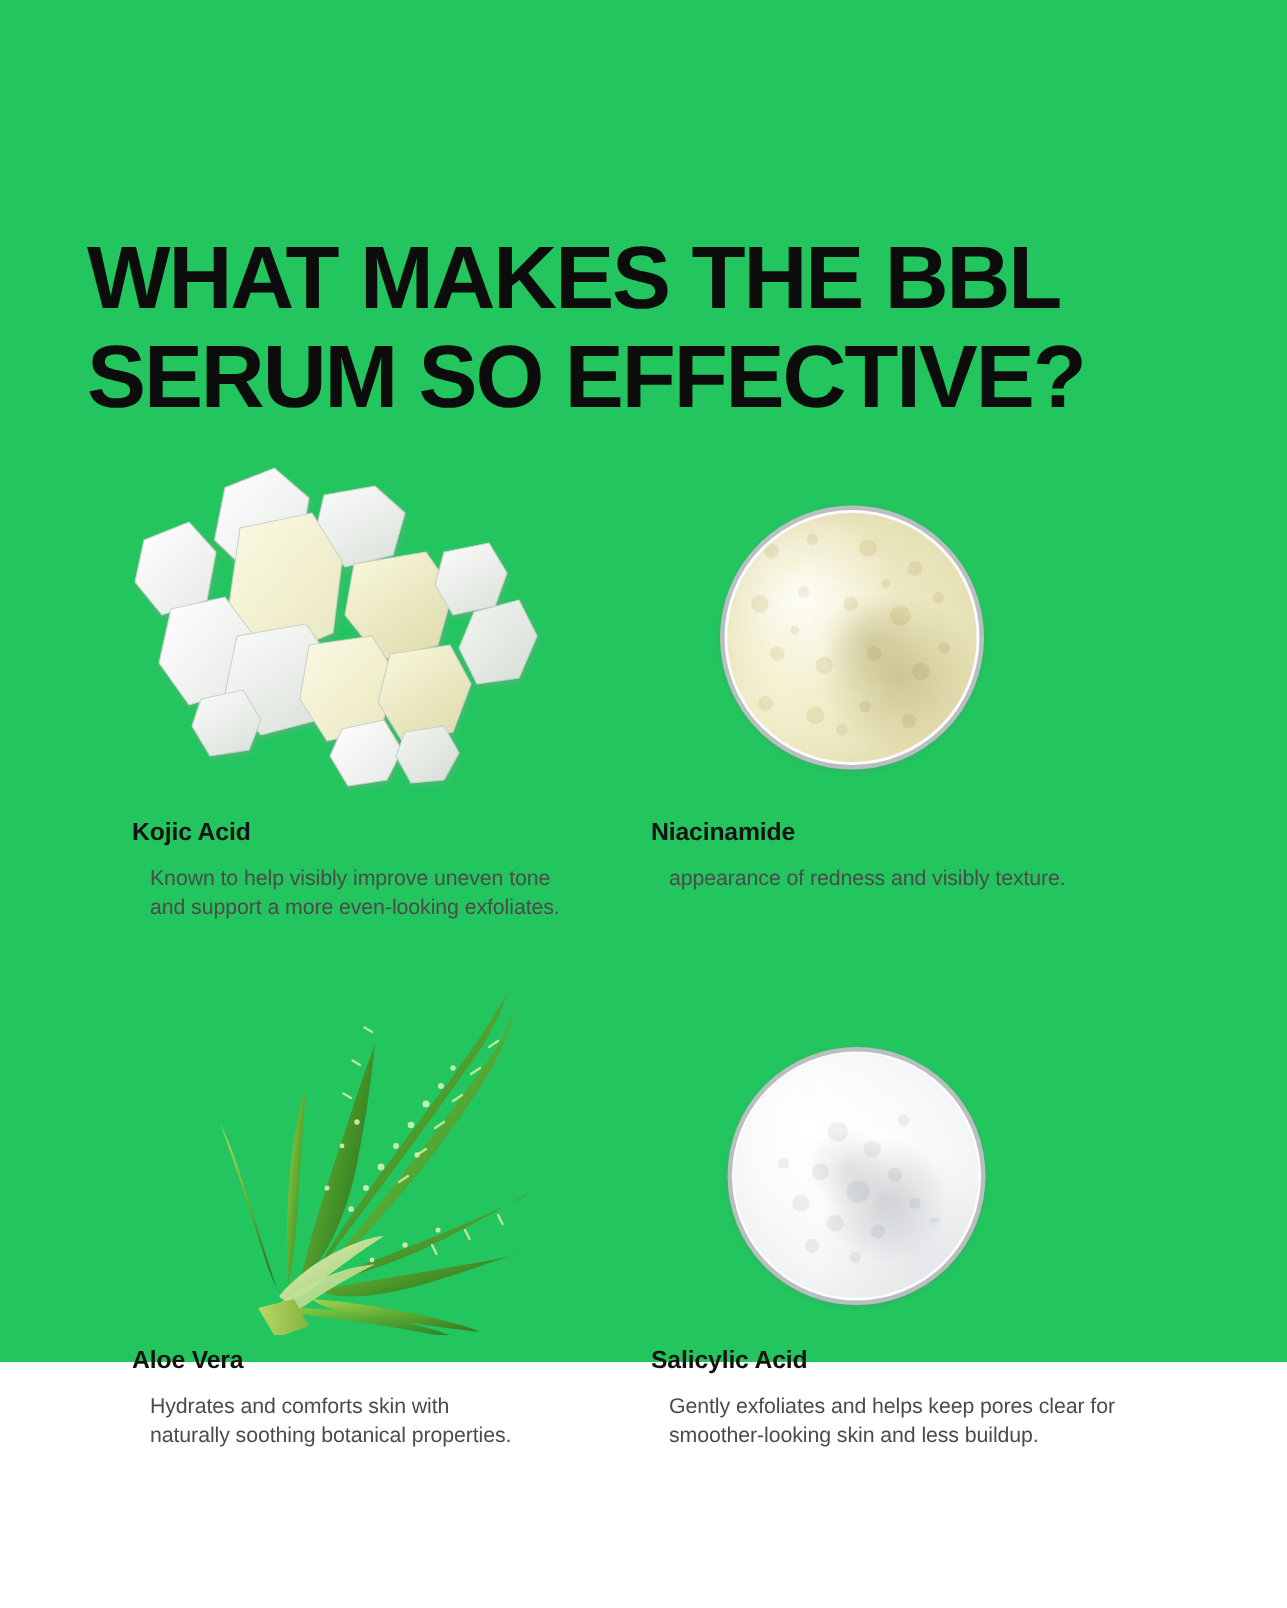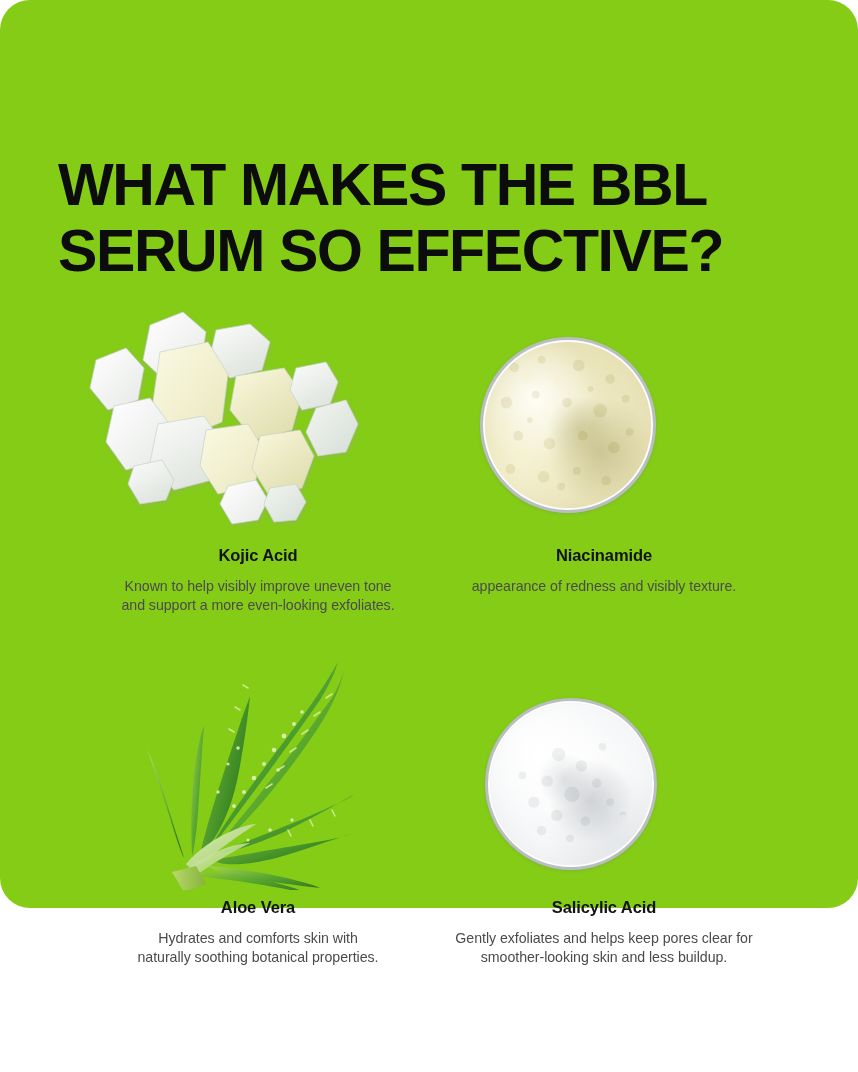--- a/index.html
+++ b/index.html
@@ -12,22 +12,21 @@
     height: 1072px;
     font-family: "Liberation Sans", sans-serif;
     color: #1a1a1a;
     -webkit-font-smoothing: antialiased;
     overflow: hidden;
   }
   .page {
     position: relative;
     width: 858px;
     height: 908px;
-    background: #84cc16;
-    border-radius: 30px;
+    background: #22c55e;
   }
 
   
   .headline {
     position: absolute;
     left: 58px;
     top: 112px;
     width: 760px;
     font-size: 59px;
     line-height: 66px;
@@ -40,21 +39,21 @@
   .headline .hl-line { display: block; white-space: nowrap; }
 
   
   .grid {
     position: absolute;
     left: 0;
     top: 290px;
     width: 858px;
   }
   .row { position: relative; width: 858px; height: 350px; }
-  .cell { position: absolute; top: 0; width: 400px; height: 350px; text-align: center; }
+  .cell { position: absolute; top: 0; width: 400px; height: 350px; }
   .cell.col-left  { left: 88px; }
   .cell.col-right { left: 434px; }
 
   .media {
     position: relative;
     width: 330px;
     height: 250px;
     overflow: visible;
   }
   .caption { position: absolute; left: 0; top: 255px; width: 340px; }

